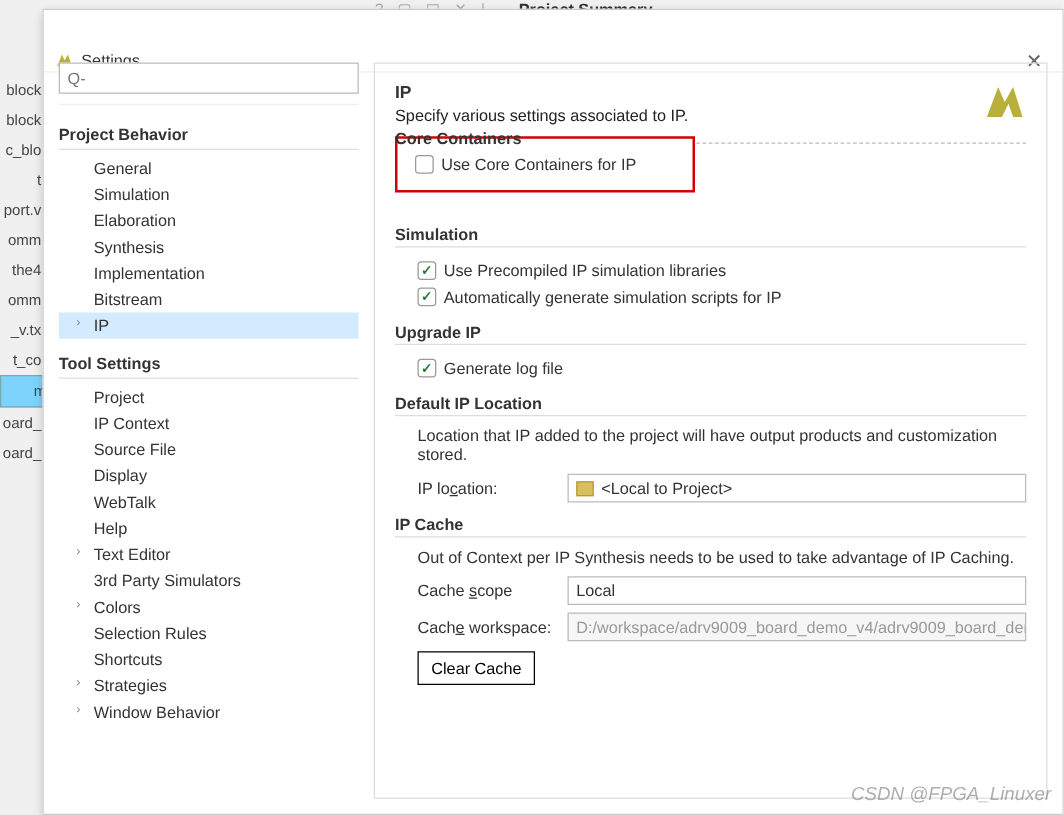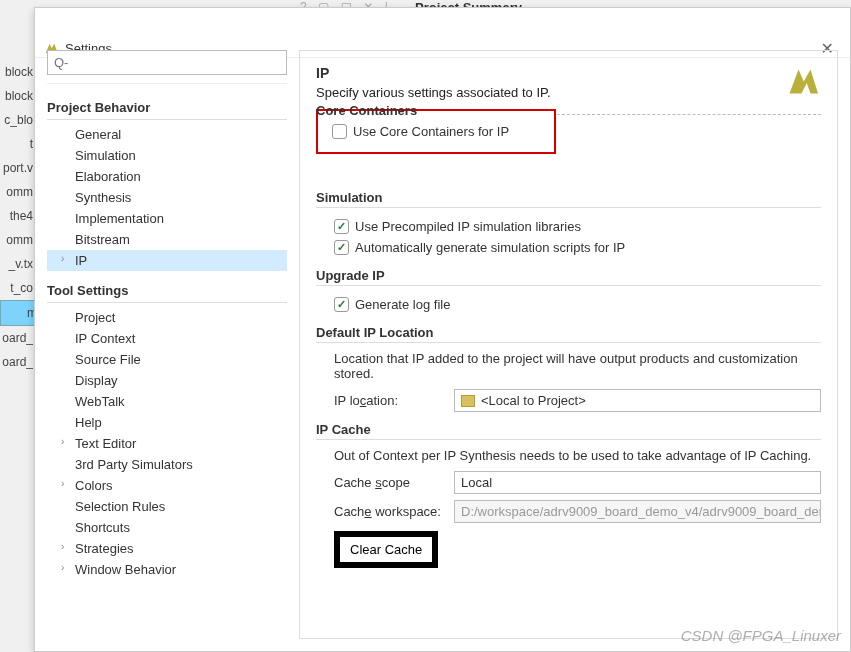--- a/index.html
+++ b/index.html
@@ -34,38 +34,38 @@
 .right-head h3 { margin: 0 0 4px 0; font-size: 14px; font-weight: bold; }
 .right-head p { margin: 0 0 10px 0; font-size: 13px; color: #222; }
 .logo-big { width: 36px; height: 36px; }
 .dashed { border-top: 1px dashed #bbb; margin: 4px 0 14px 0; }
 
 .group-title { font-weight: bold; font-size: 13px; margin: 10px 0 2px 0; }
 .group-title.first { margin-top: 0; }
 .group-line { border-top: 1px solid #ddd; margin: 2px 0 8px 0; }
 .indent { margin-left: 18px; }
 
-.red-box { border: 2px solid #d40000; padding: 10px 14px; margin: -4px 0 20px 0px; width: 240px; position: relative; top: -16px; background: #fff; }
+.red-box { border: 2px solid #d40000; padding: 10px 14px; margin: -4px 0 10px 0px; width: 240px; position: relative; top: -16px; background: #fff; }
 .core-wrap { position: relative; }
 .core-title-over { position: absolute; top: -22px; left: 0; font-weight: bold; z-index: 1; }
 
 .chk-row { display: flex; align-items: center; gap: 6px; padding: 3px 0; }
 .chk { width: 15px; height: 15px; border: 1px solid #999; border-radius: 3px; display: inline-flex; align-items: center; justify-content: center; font-size: 11px; color: #4a7; background: #fff; }
 .chk.empty { color: transparent; }
 .chk.checked::after { content: "✓"; color: #2a7a3a; font-weight: bold; }
 
 .desc { font-size: 13px; margin: 2px 0 8px 18px; }
 .form-row { display: flex; align-items: center; gap: 10px; margin: 6px 0 0 18px; }
 .form-label { width: 110px; }
 .form-label .ul { text-decoration: underline; }
 .loc-combo { border: 1px solid #bbb; padding: 3px 6px; flex: 1; min-width: 140px; font-size: 13px; color: #333; display: flex; align-items: center; gap: 6px; }
 .folder-icon { width: 14px; height: 12px; background: #d8c060; border: 1px solid #b79a30; display: inline-block; }
 .scope-combo { border: 1px solid #bbb; padding: 3px 6px; flex: 1; min-width: 140px; }
 .loc-input { border: 1px solid #bbb; padding: 3px 6px; flex: 1; color: #999; background: #f6f6f6; white-space: nowrap; overflow: hidden; }
-.btn { border: 6px solid #000000; background: #fff; padding: 5px 10px; font-size: 13px; cursor: pointer; }
+.btn { border: 1px solid #000000; background: #fff; padding: 5px 10px; font-size: 13px; cursor: pointer; }
 .btn-row { margin: 8px 0 0 18px; }
 
 .watermark { position: absolute; right: 10px; bottom: 8px; color: rgba(120,120,120,.6); font-size: 15px; font-style: italic; pointer-events: none; }
 
 
 .vlogo path { fill: #b8b03a; }
 </style>
 </head>
 <body>
 

